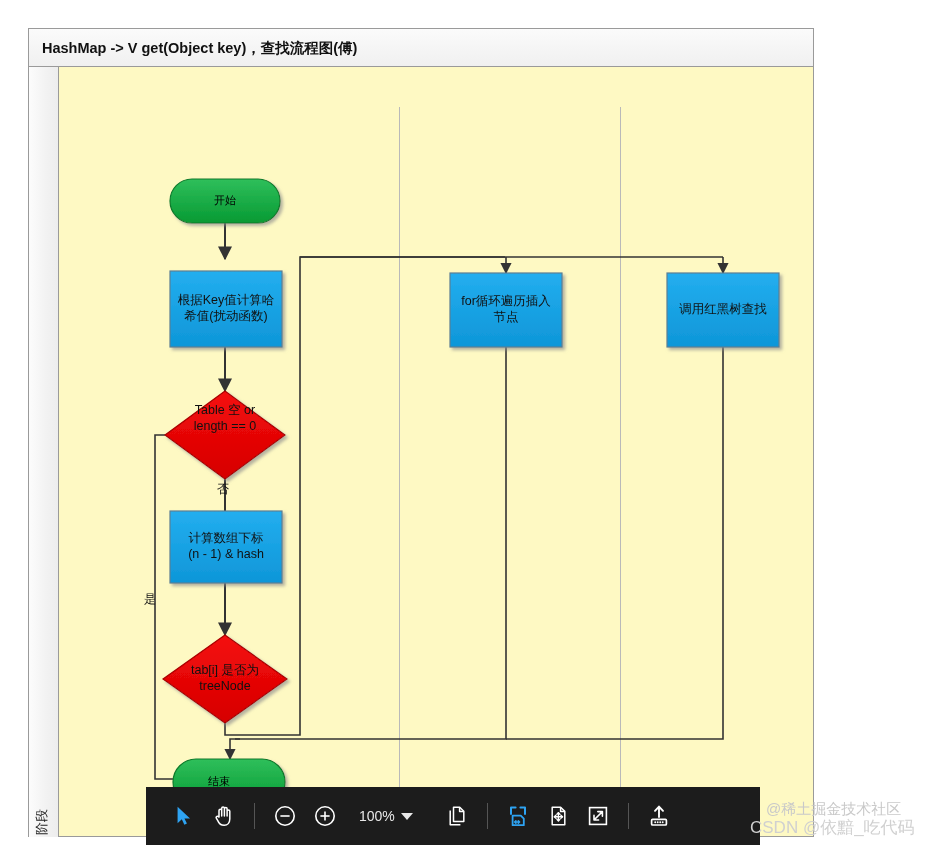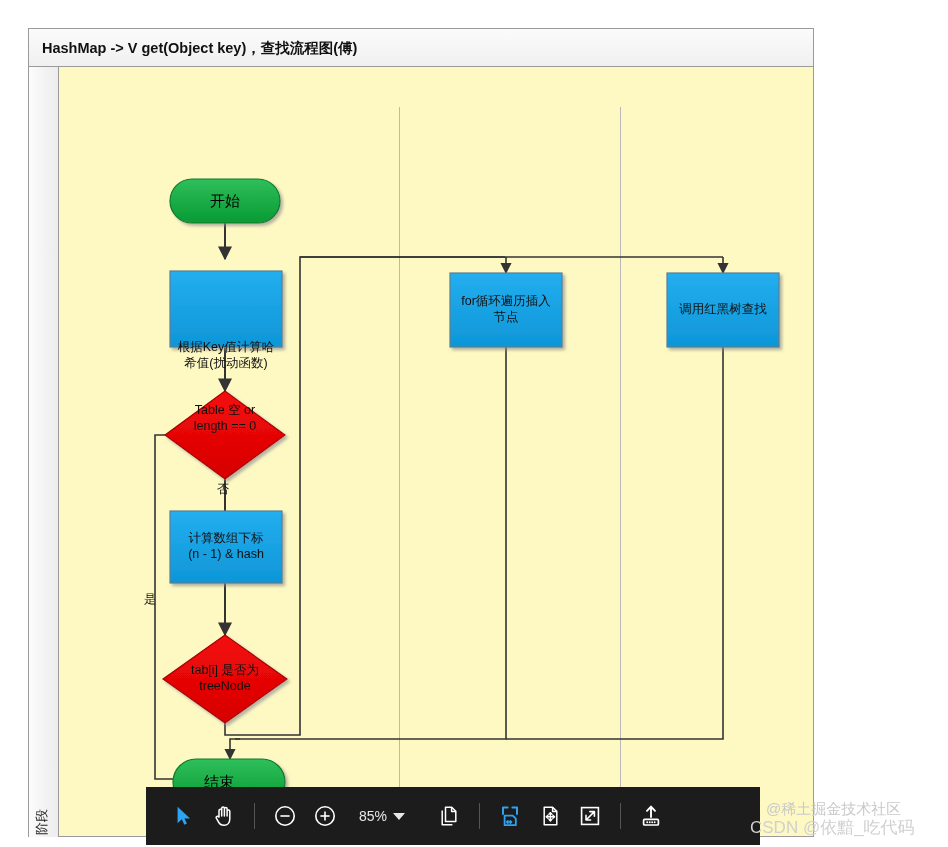--- a/index.html
+++ b/index.html
@@ -129,21 +129,21 @@
   .node-label {
     position: absolute;
     display: flex;
     align-items: center;
     justify-content: center;
     text-align: center;
     pointer-events: none;
     line-height: 1.25;
   }
   .lbl-dark  { color: #111111; font-size: 12.5px; }
-  .lbl-black { color: #000000; font-size: 15px; }
+  .lbl-black { color: #000000; font-size: 11px; }
 
   .edge-label {
     position: absolute;
     font-size: 12px;
     color: #111111;
   }
 
   
   #toolbar {
     position: absolute;
@@ -293,21 +293,21 @@
 
         <rect x="390" y="166" width="112" height="74" fill="url(#gradBlue)" stroke="#5b7f94" stroke-width="1.2" filter="url(#softShadow)"></rect>
 
         <rect x="607" y="166" width="112" height="74" fill="url(#gradBlue)" stroke="#5b7f94" stroke-width="1.2" filter="url(#softShadow)"></rect>
 
         <rect x="113" y="652" width="112" height="46" rx="23" ry="23" fill="url(#gradGreen)" stroke="#0a7a2a" stroke-width="1.2" filter="url(#softShadow)"></rect>
       </svg>
 
       <div class="node-label lbl-black" style="left:110px; top:72px; width:110px; height:44px;">开始</div>
 
-      <div class="node-label lbl-dark" style="left:110px; top:164px; width:112px; height:76px; white-space:pre-line;margin-top:47px;">根据Key值计算哈
+      <div class="node-label lbl-dark" style="left:110px; top:164px; width:112px; height:76px; white-space:pre-line;">根据Key值计算哈
 希值(扰动函数)</div>
 
       <div class="node-label lbl-dark" style="left:107px; top:284px; width:116px; height:56px; white-space:pre-line;">Table 空 or
 length == 0</div>
 
       <div class="node-label lbl-dark" style="left:110px; top:404px; width:112px; height:72px; white-space:pre-line;">计算数组下标
 (n - 1) &amp; hash</div>
 
       <div class="node-label lbl-dark" style="left:105px; top:544px; width:120px; height:56px; white-space:pre-line;">tab[i] 是否为
 treeNode</div>
@@ -352,21 +352,21 @@
     </div>
 
     <div class="tb-btn" title="zoom in">
       <svg width="24" height="24" viewBox="0 0 24 24">
         <circle cx="12" cy="12" r="9.2" fill="none" stroke="#ffffff" stroke-width="1.6"></circle>
         <line x1="7.4" y1="12" x2="16.6" y2="12" stroke="#ffffff" stroke-width="1.6"></line>
         <line x1="12" y1="7.4" x2="12" y2="16.6" stroke="#ffffff" stroke-width="1.6"></line>
       </svg>
     </div>
 
-    <div id="zoom-value">85%</div>
+    <div id="zoom-value">100%</div>
     <div id="zoom-caret"></div>
 
     <div class="spacer-sm"></div>
 
     <div class="tb-btn" title="copy">
       <svg width="24" height="24" viewBox="0 0 24 24">
         <path d="M8.5 3.2 h6.2 l4.1 4.1 v10.2 h-10.3 Z" fill="none" stroke="#ffffff" stroke-width="1.5" stroke-linejoin="round"></path>
         <path d="M14.6 3.2 v4.2 h4.2" fill="none" stroke="#ffffff" stroke-width="1.5" stroke-linejoin="round"></path>
         <path d="M5.2 6.6 v14.2 h10.2" fill="none" stroke="#ffffff" stroke-width="1.5" stroke-linejoin="round"></path>
       </svg>

